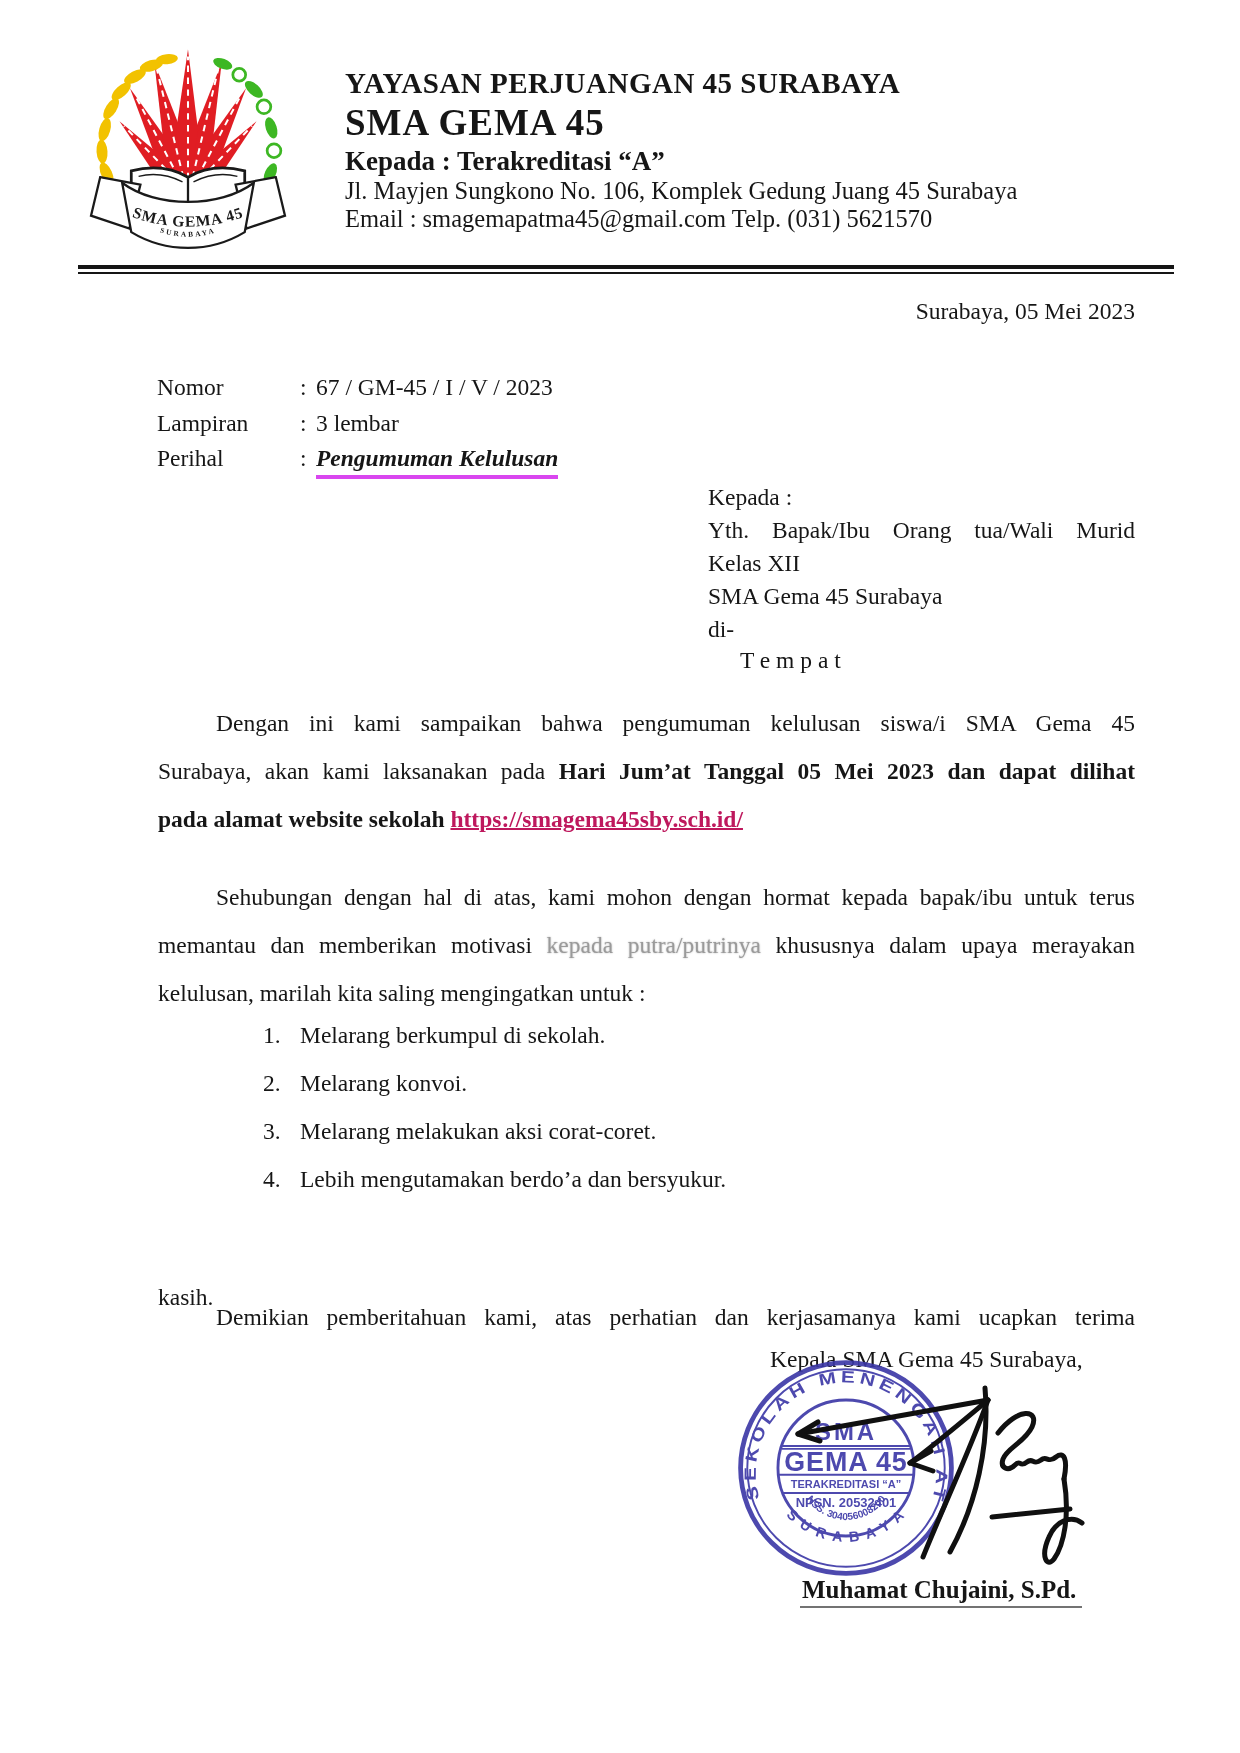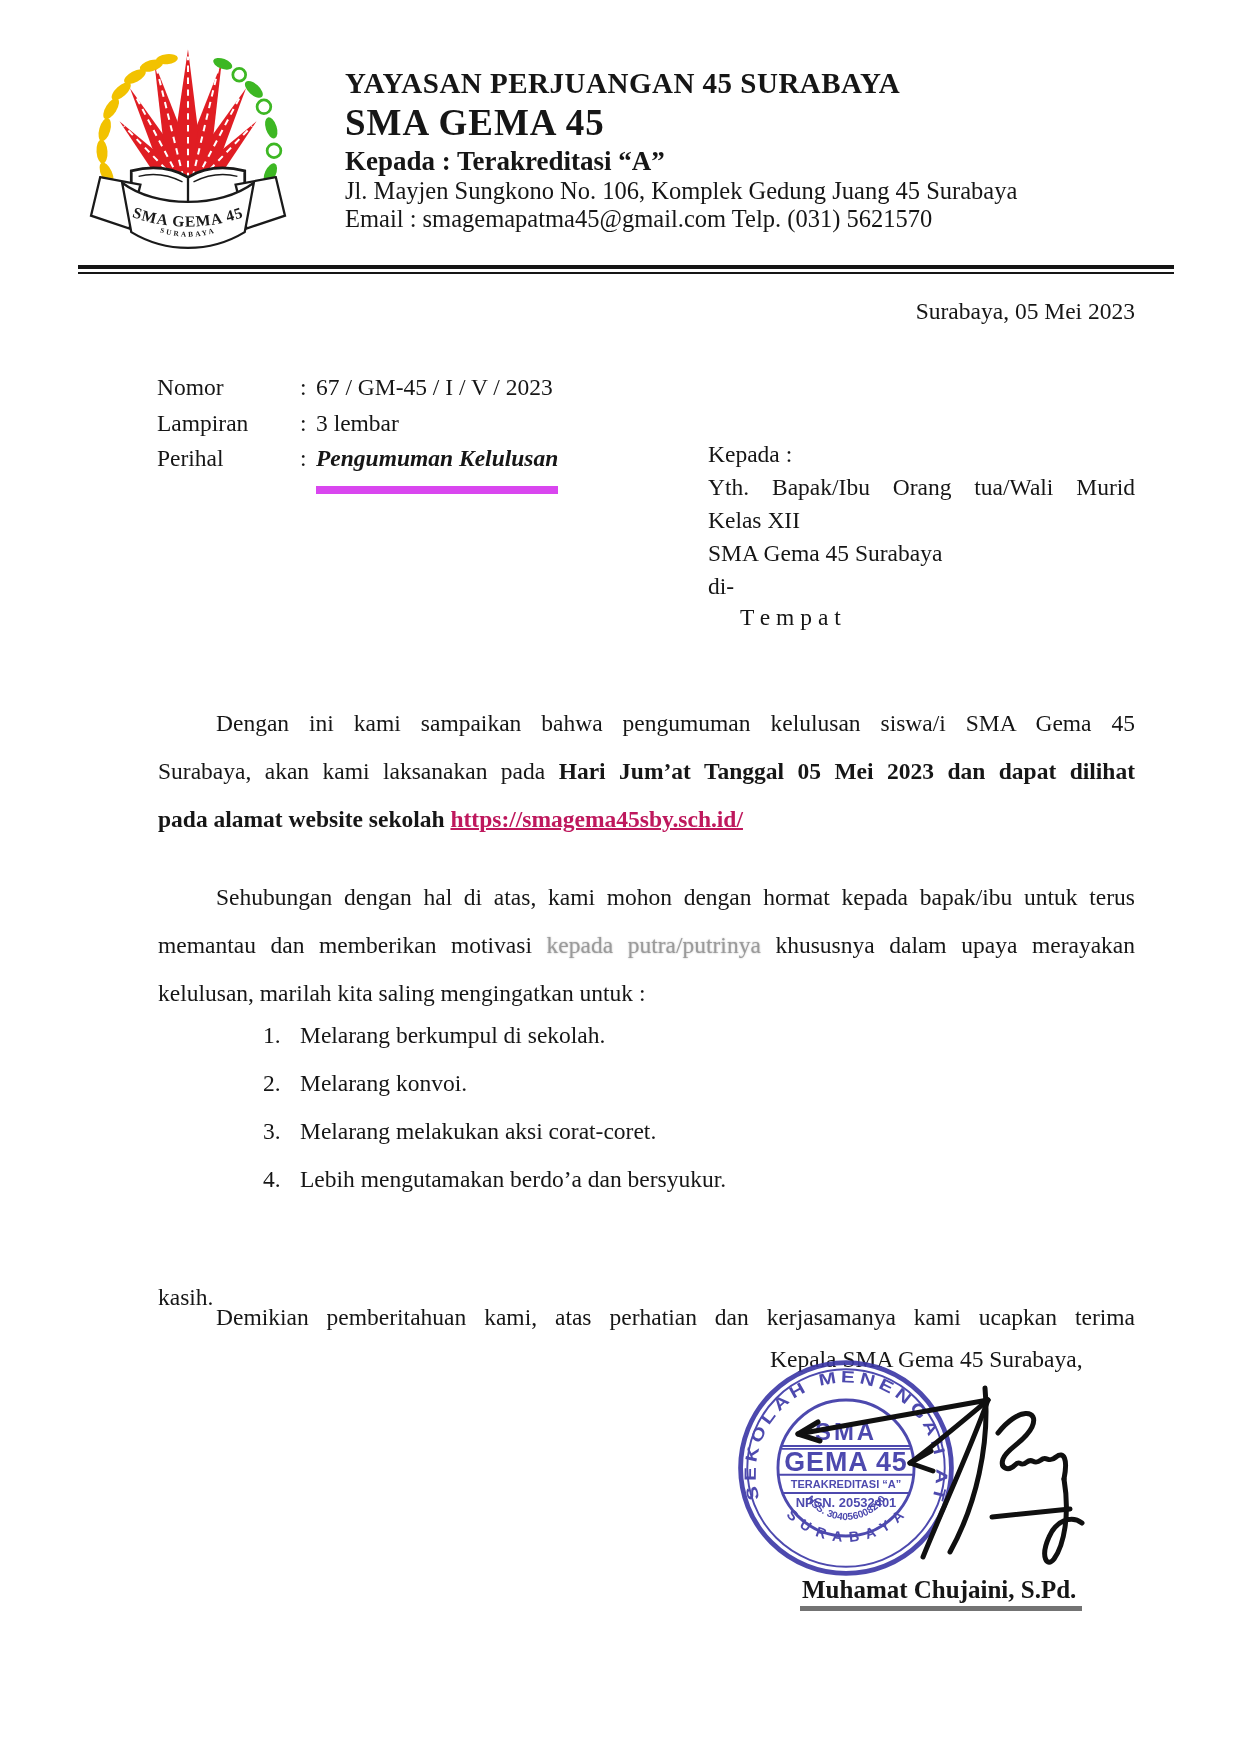--- a/index.html
+++ b/index.html
@@ -18,36 +18,36 @@
   .rule-thin{top:272px;height:2px;}
   
   .bline{position:absolute;left:158px;width:977px;font-size:23.5px;line-height:31px;white-space:nowrap;}
   .j{white-space:normal;text-align:justify;text-align-last:justify;text-justify:inter-word;}
   .ind{text-indent:58px;}
   .date-line{position:absolute;right:105px;top:298px;font-size:23.5px;text-align:right;}
   
   .meta-row{position:absolute;left:157px;font-size:23.5px;line-height:31px;white-space:nowrap;margin-top:36px;}
   .meta-label{display:inline-block;width:143px;}
   .meta-sep{display:inline-block;width:16px;}
-  .perihal-value{font-weight:bold;font-style:italic;border-bottom:8px solid #d946ef;padding-bottom:15px;}
-  
-  .rcpt{position:absolute;left:708px;width:427px;font-size:23.5px;line-height:31px;white-space:nowrap;}
+  .perihal-value{font-weight:bold;font-style:italic;border-bottom:4px solid #d946ef;padding-bottom:4px;}
+  
+  .rcpt{position:absolute;left:708px;width:427px;font-size:23.5px;line-height:31px;white-space:nowrap;margin-top:43px;}
   .rcpt.j{white-space:normal;}
   .tempat{left:740px;}
   
   .seg-bold{font-weight:bold;}
   .seg-link{font-weight:bold;color:#be185d;text-decoration:underline;text-decoration-thickness:2px;cursor:pointer;}
   .seg-faded{color:#9a9a9a;text-shadow:0 0 2px #b5b5b5;}
   
   .list-row{position:absolute;left:263px;font-size:23.5px;line-height:31px;white-space:nowrap;}
   .list-num{display:inline-block;width:37px;}
   
   .signoff-title{position:absolute;left:770px;top:1346px;font-size:23.5px;white-space:nowrap;z-index:2;}
   .signer-name{position:absolute;left:800px;top:1576px;font-size:25px;font-weight:bold;
-               border-bottom:5px solid #737373;padding:0 6px 2px 2px;white-space:nowrap;z-index:2;}
+               border-bottom:2px solid #737373;padding:0 6px 2px 2px;white-space:nowrap;z-index:2;}
   .stamp{position:absolute;left:731px;top:1353px;width:230px;height:230px;z-index:3;opacity:.9;}
   .autograph{position:absolute;left:760px;top:1365px;width:340px;height:215px;z-index:4;}
 </style>
 </head>
 <body>
 
 <div class="page">
 
   <svg class="logo" viewBox="0 0 240 235">
 

